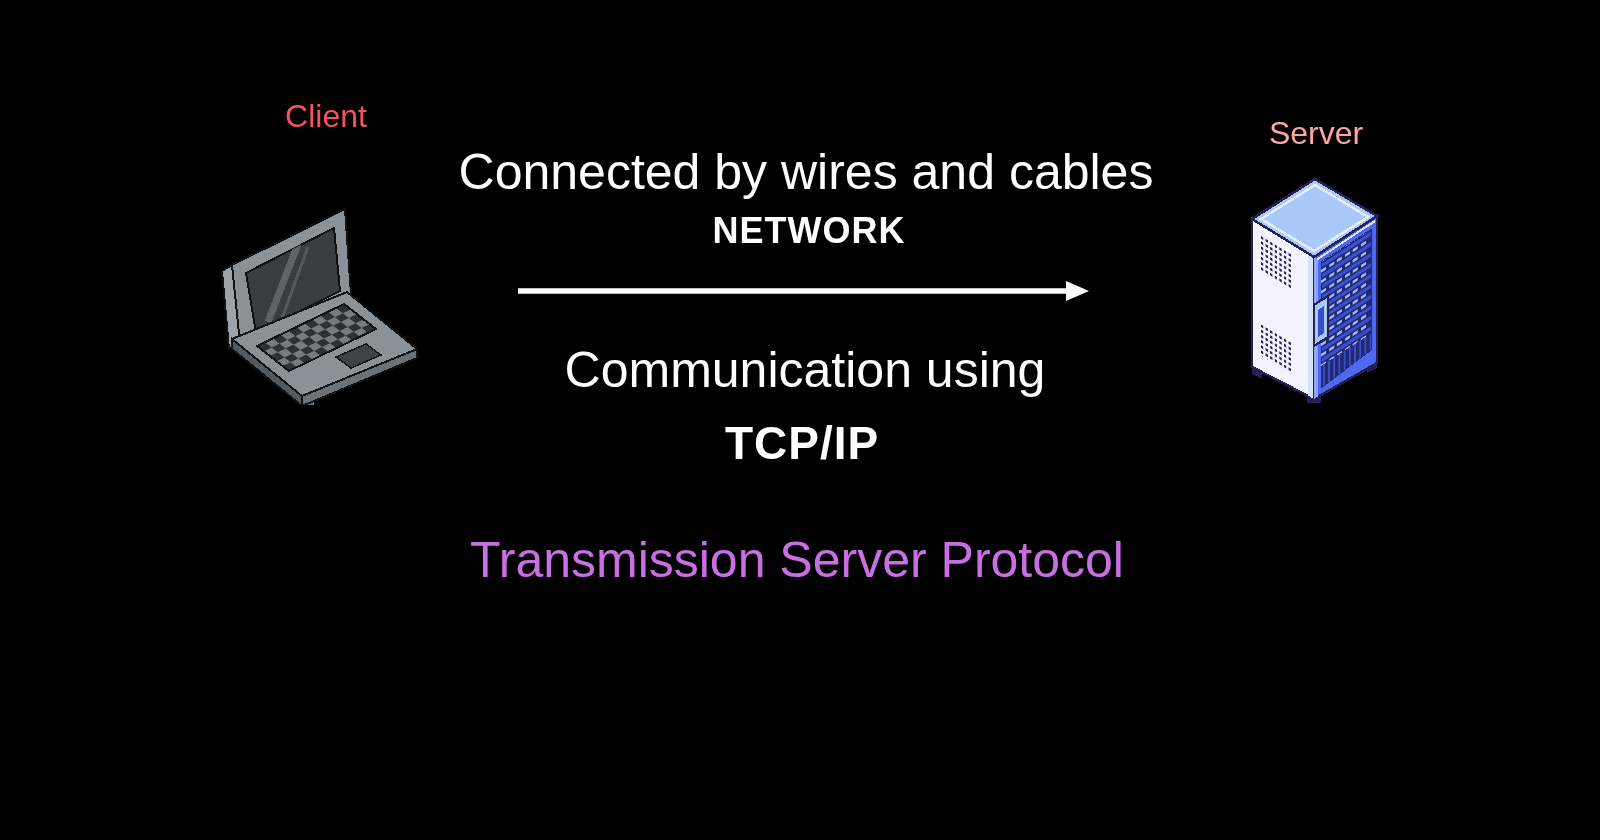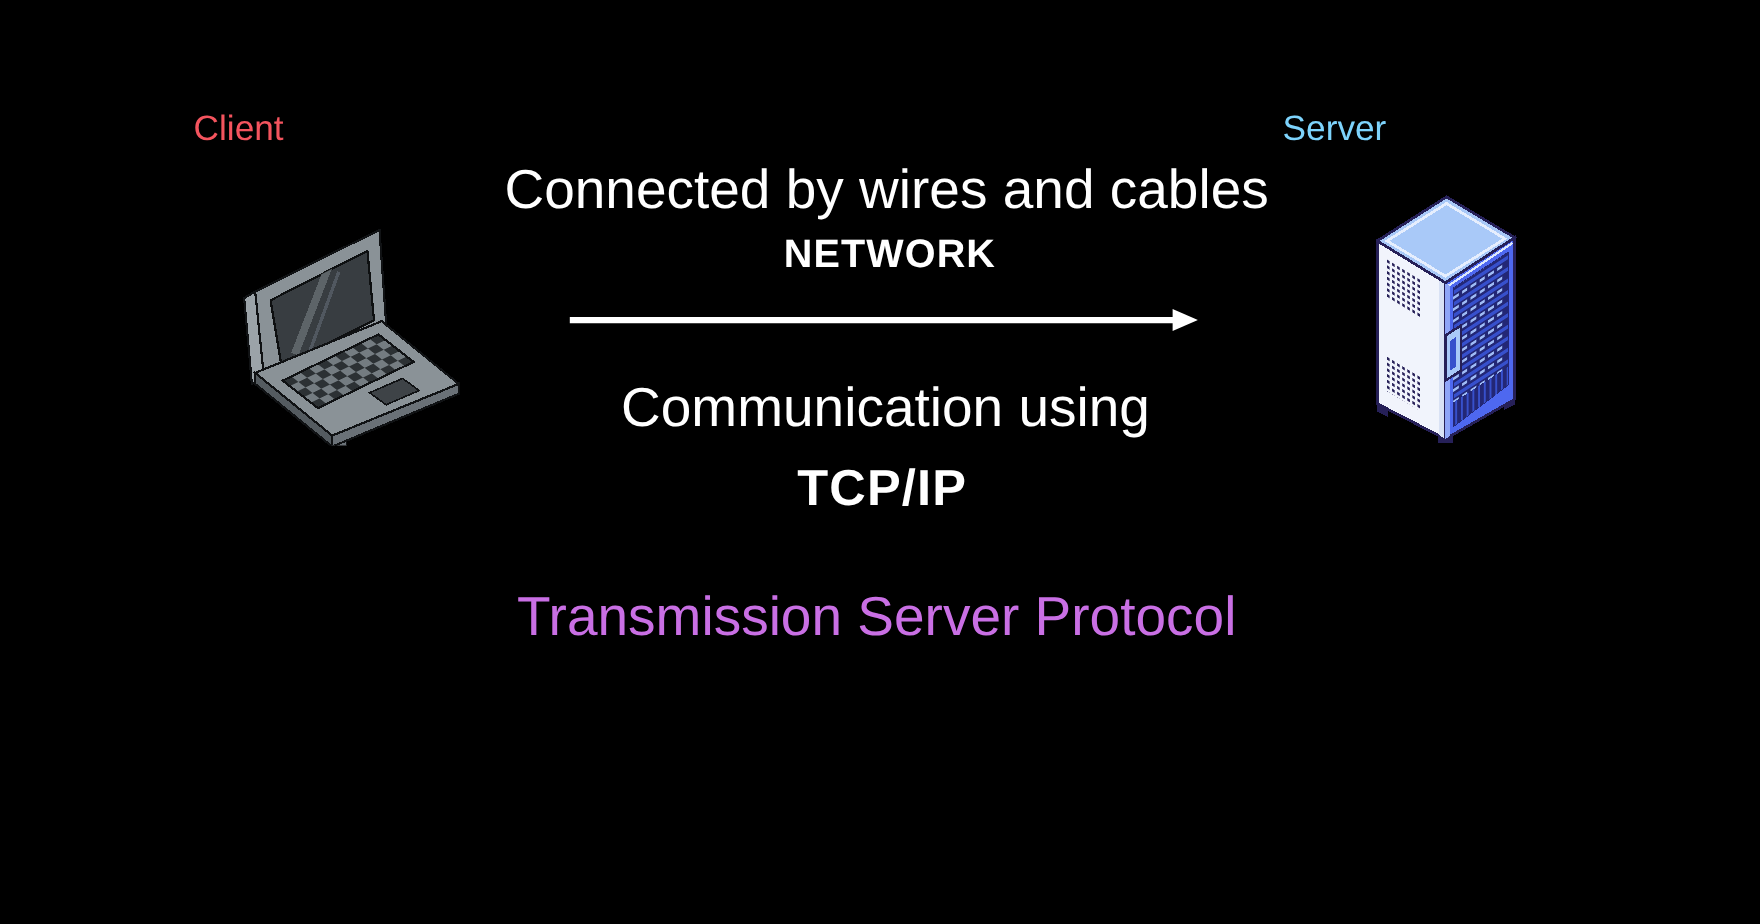--- a/index.html
+++ b/index.html
@@ -15,35 +15,35 @@
     position:absolute;
     width:700px;
     text-align:center;
     color:#ffffff;
     line-height:1.2;
     white-space:nowrap;
   }
   .label{
     position:absolute;
     width:300px;
-    text-align:left;
+    text-align:center;
     font-size:32px;
     line-height:1.2;
     white-space:nowrap;
   }
   .caption{font-size:50px;font-weight:400;}
   .big{font-weight:700;letter-spacing:1px;}
   svg{display:block;}
 </style>
 </head>
 <body>
 
 <div class="label" style="left: 176px; top: 97px; color: rgb(244, 84, 94);">Client</div>
 
-<div class="label" style="left: 1166px; top: 97px; color: #7dd3fc;">Server</div>
+<div class="label" style="left: 1166px; top: 114px; color: #fca5a5;">Server</div>
 
 <div class="txt caption" style="left:456px;top:142px;">Connected by wires and cables</div>
 
 <div class="txt big" style="left:459px;top:209px;font-size:36px;">NETWORK</div>
 
 <svg class="abs" style="left:515px;top:276px;" width="580" height="30" viewBox="0 0 580 30">
   <line x1="3" y1="15" x2="553" y2="15" stroke="#FFFFFF" stroke-width="5.5"></line>
   <polygon points="551,5 574,15 551,25" fill="#FFFFFF"></polygon>
 </svg>
 

